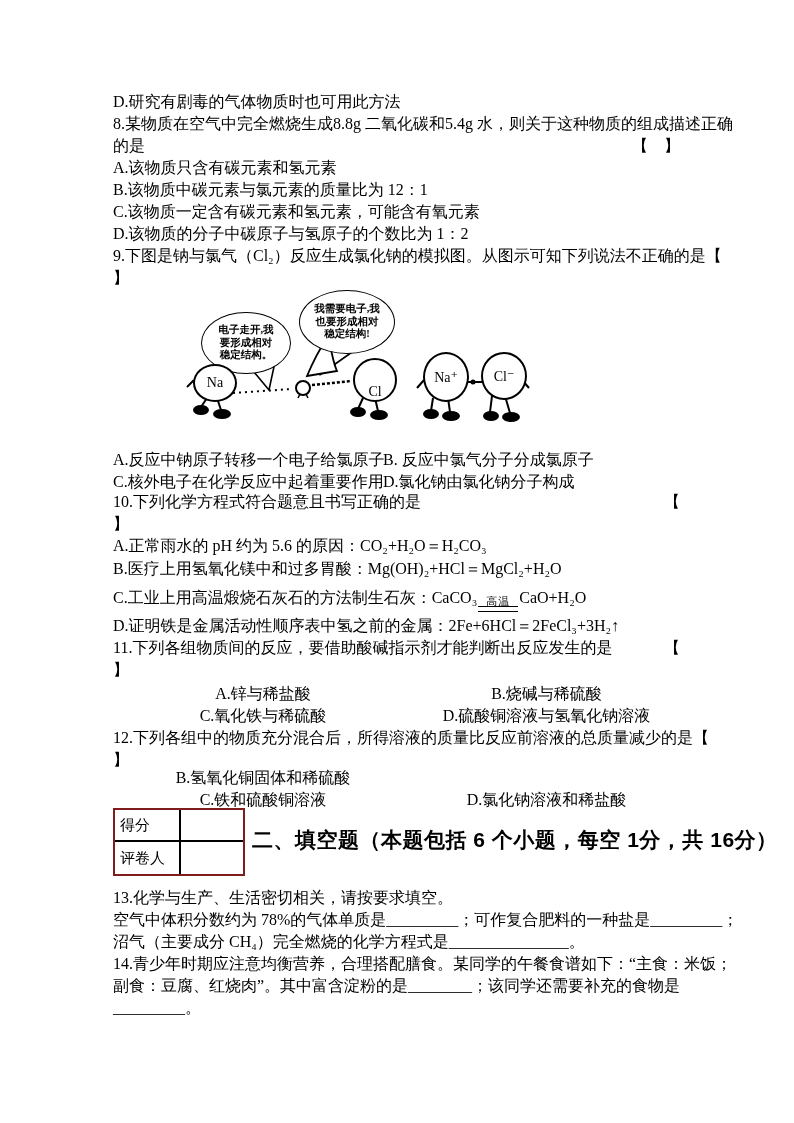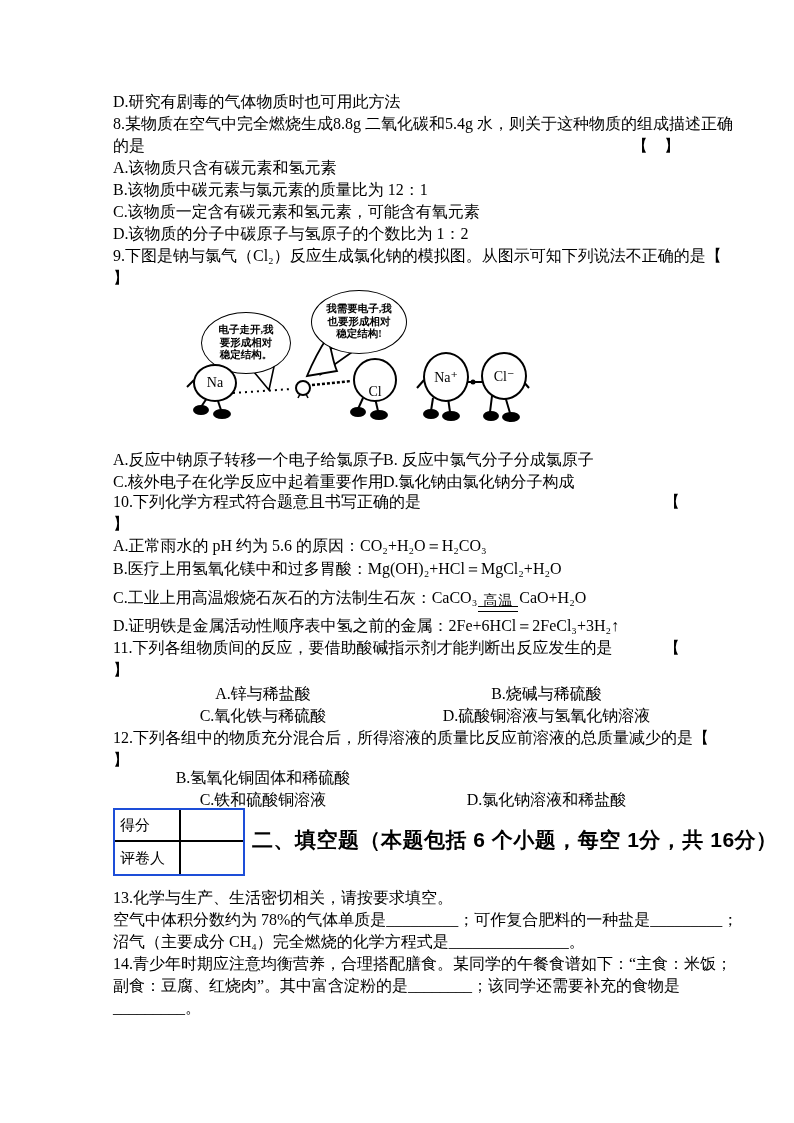--- a/index.html
+++ b/index.html
@@ -7,44 +7,44 @@
     position:relative; width:794px; height:1123px; background:#ffffff;
     font-family:"Liberation Serif","DejaVu Serif",serif;
     font-size:16px; color:#000; overflow:hidden;
   }
   .ln { position:absolute; left:113px; line-height:20px; white-space:nowrap; }
   .w  { width:567px; }
   .between { display:flex; justify-content:space-between; }
   .cols9  { display:grid; grid-template-columns:270px 1fr; }
   .cols11 { display:grid; grid-template-columns:300px 1fr;text-align:center; }
   .cond-eq { display:inline-block; vertical-align:-2px; text-align:center; line-height:1; margin:0 1px; }
-  .cond-eq .cond { display:block; font-size:14px; line-height:10px; letter-spacing:1px; }
+  .cond-eq .cond { display:block; font-size:11px; line-height:10px; letter-spacing:1px; }
   .cond-eq .dline { display:block; height:4px; width:40px; border-top:1.5px solid #000; border-bottom:1.5px solid #000; }
   
   .cartoon { position:absolute; left:185px; top:288px; width:372px; height:152px; }
   .cartoon svg { position:absolute; left:0; top:0; }
   .bubble {
     position:absolute; background:#fff; border:1.6px solid #000; border-radius:50%;
     display:flex; align-items:center; justify-content:center; text-align:center;
     font-size:10.5px; line-height:12.5px; white-space:pre-line; font-weight:bold;
   }
   .b-left  { left:16px;  top:24px; width:88px; height:60px; }
-  .b-right { left:126px; top:2px;  width:94px; height:62px; }
+  .b-right { left:114px; top:2px;  width:94px; height:62px; }
   .atom {
     position:absolute; border:2px solid #000; border-radius:50%; background:#fff;
     display:flex; align-items:center; justify-content:center; font-size:14px;
   }
   .atom-na  { left:8px;   top:76px; width:40px; height:34px; }
   .atom-cl  { left:168px; top:70px; width:40px; height:40px;align-items:flex-end; }
   .atom-nap { left:238px; top:64px; width:42px; height:46px; }
   .atom-clm { left:296px; top:64px; width:42px; height:44px; }
   
   .score {
     position:absolute; left:113px; top:808px; width:128px; height:64px;
-    border:2px solid #1d4ed8; display:grid; grid-template-columns:66px 1fr; grid-template-rows:1fr 1fr;
+    border:2px solid #7f1d1d; display:grid; grid-template-columns:66px 1fr; grid-template-rows:1fr 1fr;
     font-size:15px;
   }
   .score .cell { border-right:2px solid #000; border-bottom:2px solid #000; padding-left:5px; display:flex; align-items:center; }
   .score .cell.last-col { border-right:none; }
   .score .cell.last-row { border-bottom:none; }
   .sec-head {
     position:absolute; left:252px; top:826px; font-weight:bold; font-size:21px;
     font-family:"Liberation Sans","DejaVu Sans",sans-serif; letter-spacing:0.5px;
   }
 </style>

